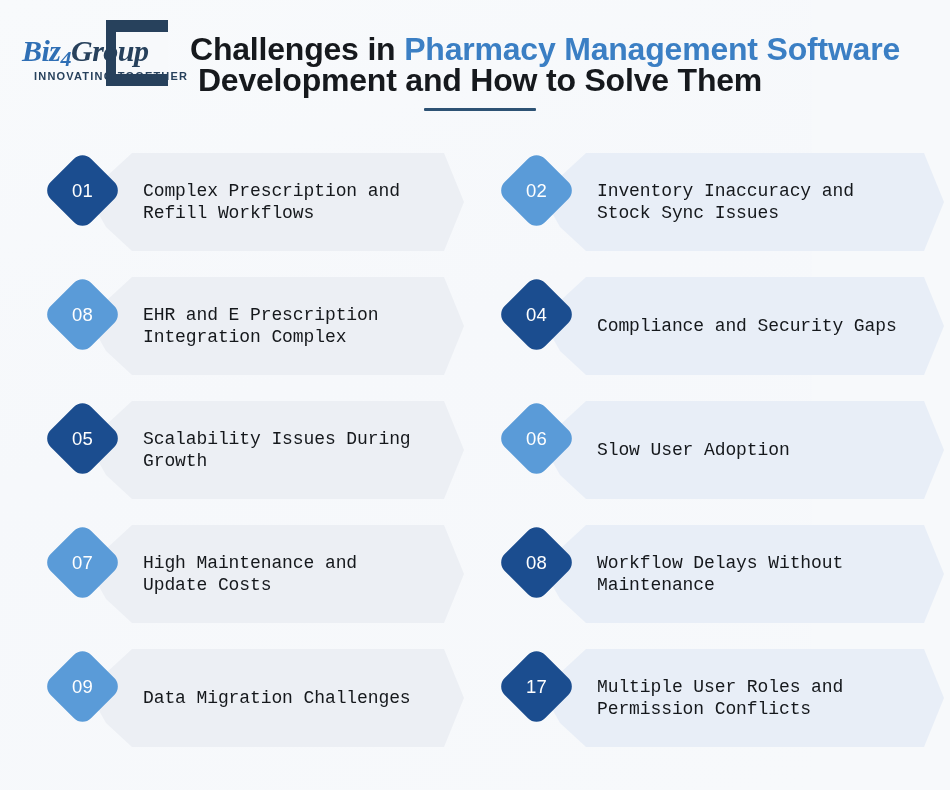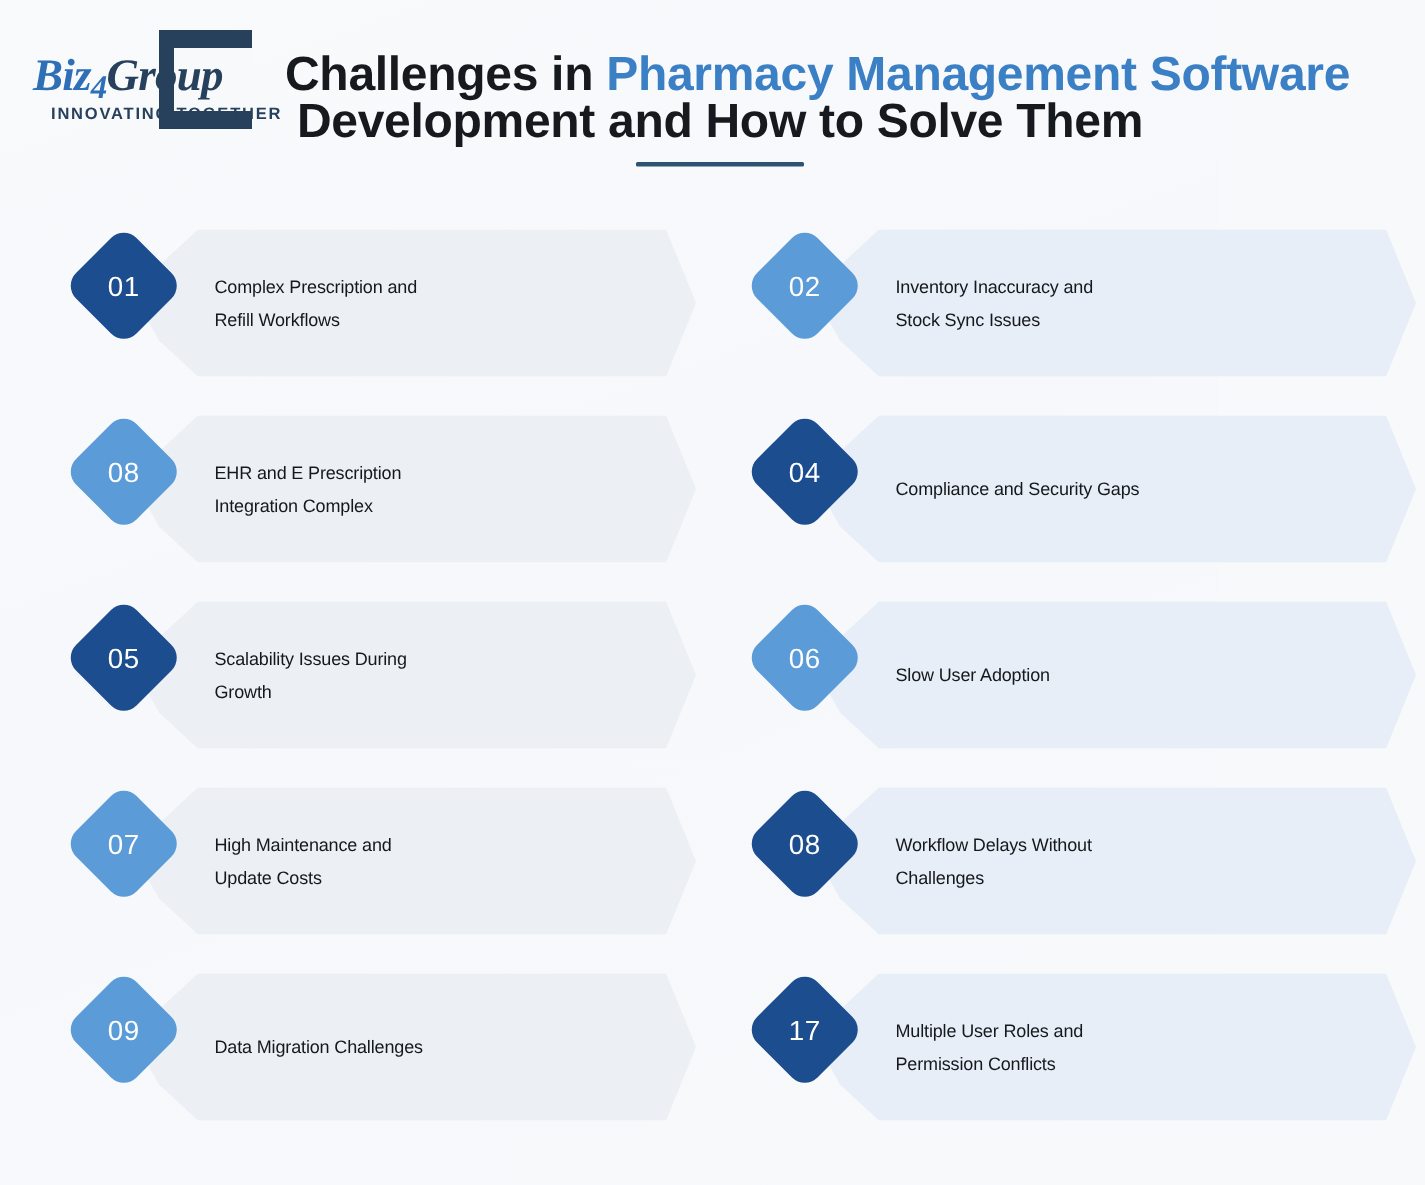--- a/index.html
+++ b/index.html
@@ -177,25 +177,26 @@
     top: 0;
     width: 300px;
     height: 98px;
     display: flex;
     flex-direction: column;
     justify-content: center;
     z-index: 3;
   }
   .item-text span {
     display: block;
-    font-size: 12px;
+    font-size: 18px;
     font-weight: 400;
     color: #15181c;
     line-height: 22px;
     letter-spacing: -0.1px;
+    font-family: Liberation Mono, monospace;
   }
 </style>
 </head>
 <body>
 
 <div class="page">
 
   <div class="header">
 
     <div class="logo">
@@ -301,21 +302,21 @@
     </div>
 
     <div class="item col-right row-3">
       <svg class="banner-svg" viewBox="0 0 398 98" preserveAspectRatio="none">
         <path d="M40 0 H378 L398 49 L378 98 H40 L14 74 L0 49 L14 24 Z" fill="#e8eef7"></path>
       </svg>
       <div class="diamond dark"></div>
       <div class="num">08</div>
       <div class="item-text">
         <span>Workflow Delays Without</span>
-        <span>Challenges</span>
+        <span>Maintenance</span>
       </div>
     </div>
 
     <div class="item col-left row-4">
       <svg class="banner-svg" viewBox="0 0 372 98" preserveAspectRatio="none">
         <path d="M40 0 H352 L372 49 L352 98 H40 L14 74 L0 49 L14 24 Z" fill="#eceff4"></path>
       </svg>
       <div class="diamond light"></div>
       <div class="num">09</div>
       <div class="item-text">

